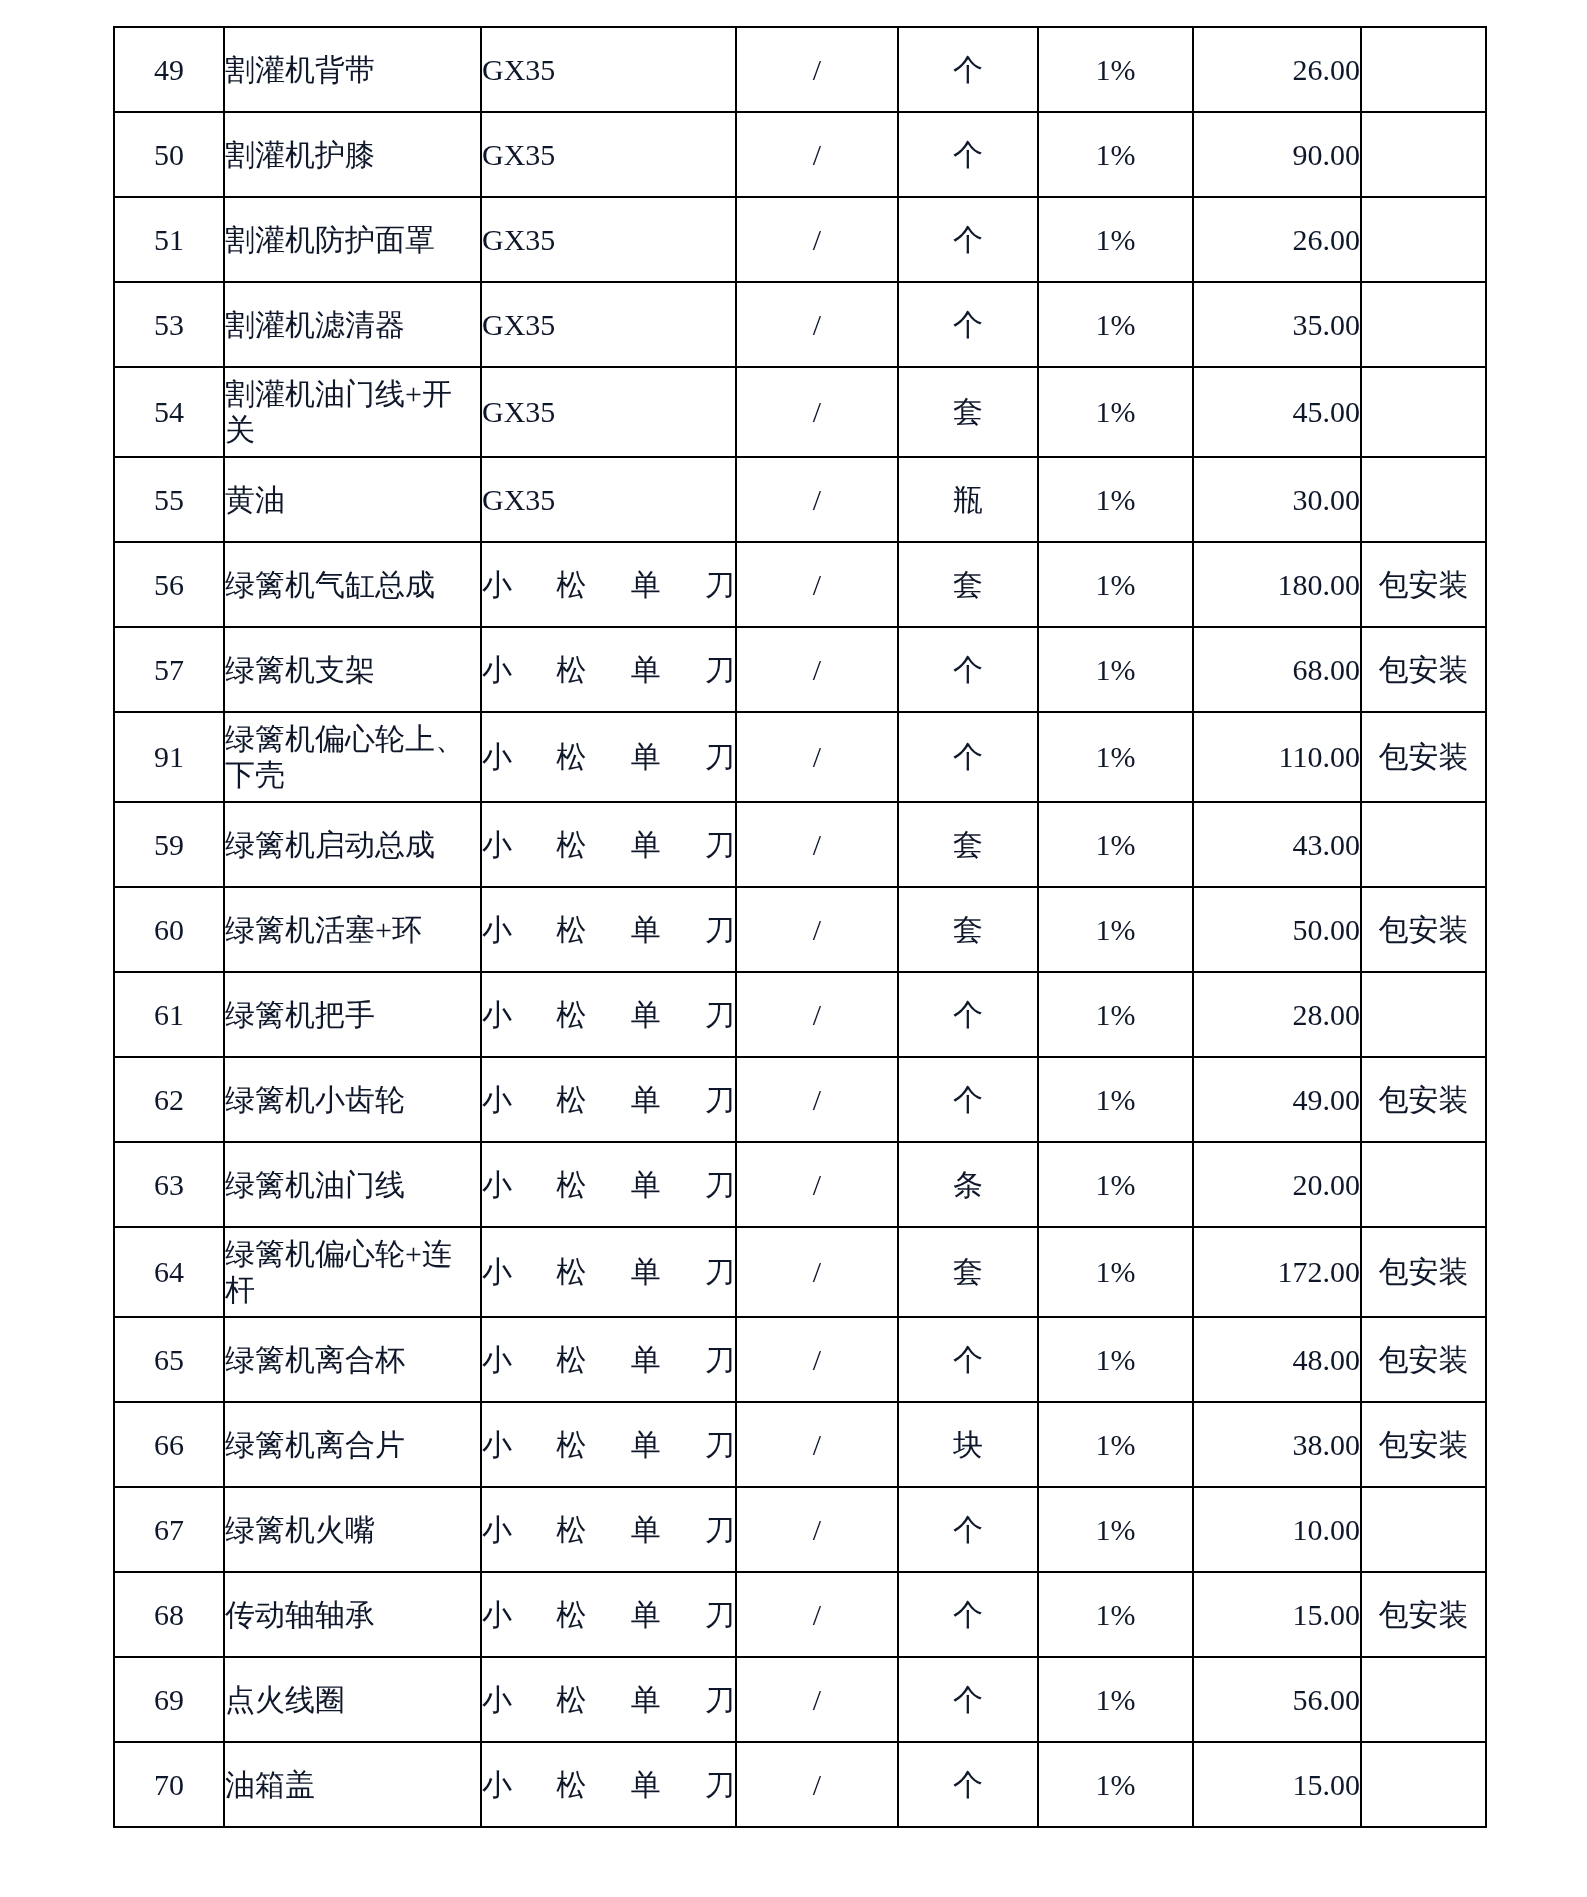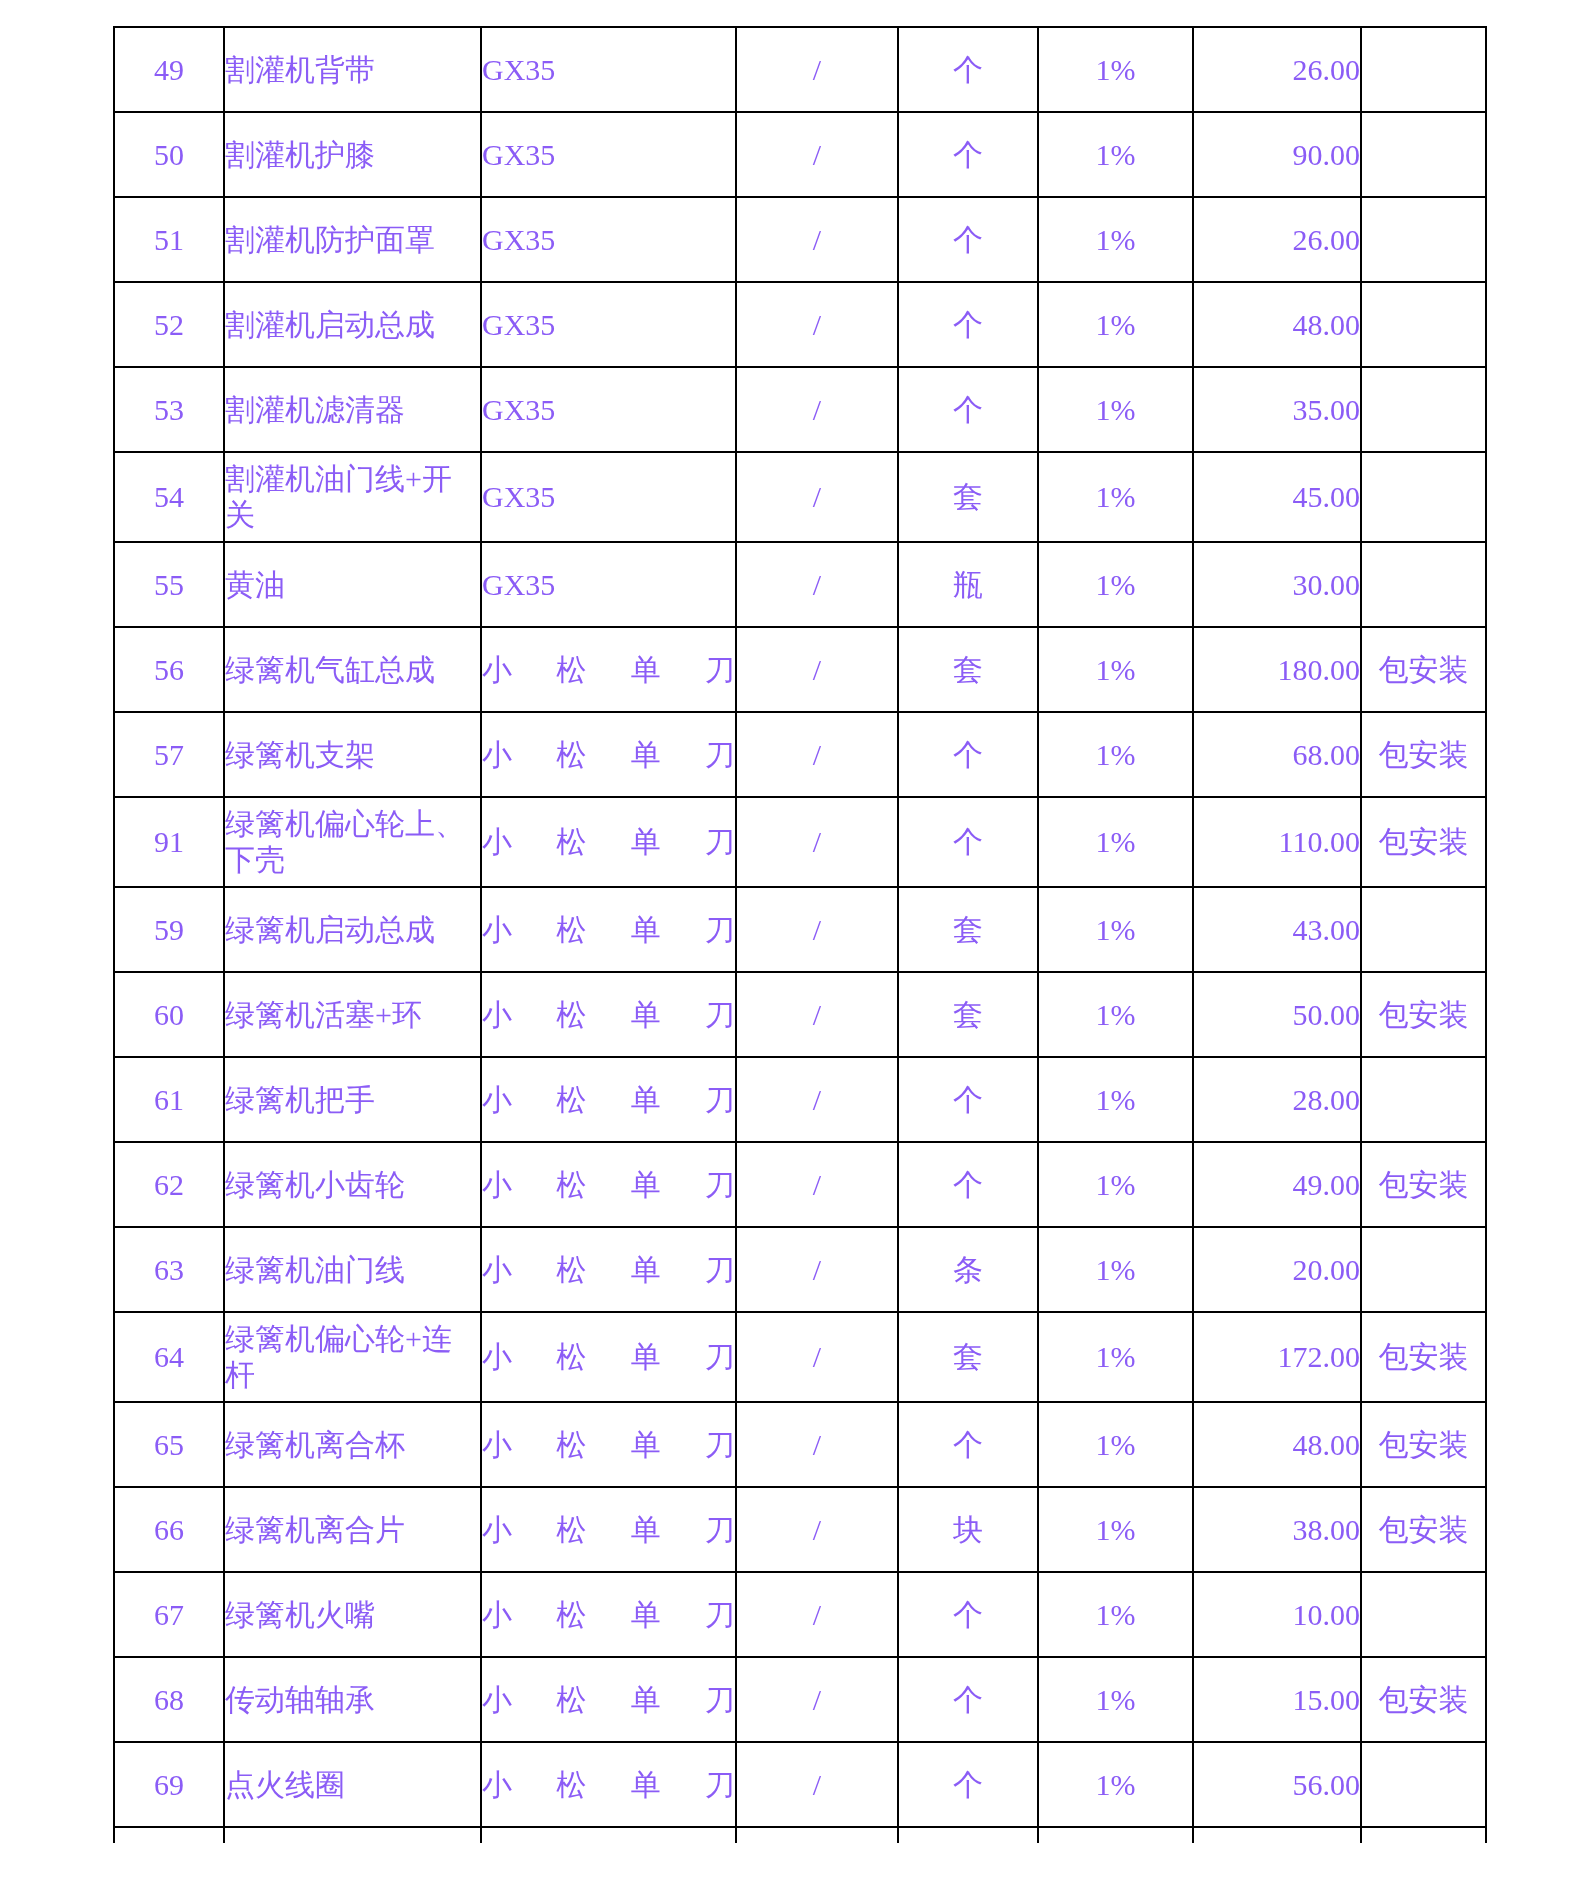--- a/index.html
+++ b/index.html
@@ -7,21 +7,21 @@
     padding: 0;
     background: #ffffff;
   }
   #page {
     position: relative;
     width: 1587px;
     height: 1843px;
     background: #ffffff;
     overflow: hidden;
     font-family: "Liberation Serif", "DejaVu Serif", serif;
-    color: #8b5cf6;
+    color: #0f172a;
   }
   table.price-table {
     position: absolute;
     left: 113px;
     top: 26px;
     width: 1372px;
     border-collapse: collapse;
     table-layout: fixed;
   }
   table.price-table td {
@@ -83,30 +83,20 @@
           <td class="col-no">51</td>
           <td class="col-name">割灌机防护面罩</td>
           <td class="col-model">GX35</td>
           <td class="col-spec">/</td>
           <td class="col-unit">个</td>
           <td class="col-rate">1%</td>
           <td class="col-price">26.00</td>
           <td class="col-note"></td>
         </tr>
         <tr>
-          <td class="col-no">52</td>
-          <td class="col-name">割灌机启动总成</td>
-          <td class="col-model">GX35</td>
-          <td class="col-spec">/</td>
-          <td class="col-unit">个</td>
-          <td class="col-rate">1%</td>
-          <td class="col-price">48.00</td>
-          <td class="col-note"></td>
-        </tr>
-        <tr>
           <td class="col-no">53</td>
           <td class="col-name">割灌机滤清器</td>
           <td class="col-model">GX35</td>
           <td class="col-spec">/</td>
           <td class="col-unit">个</td>
           <td class="col-rate">1%</td>
           <td class="col-price">35.00</td>
           <td class="col-note"></td>
         </tr>
         <tr>

